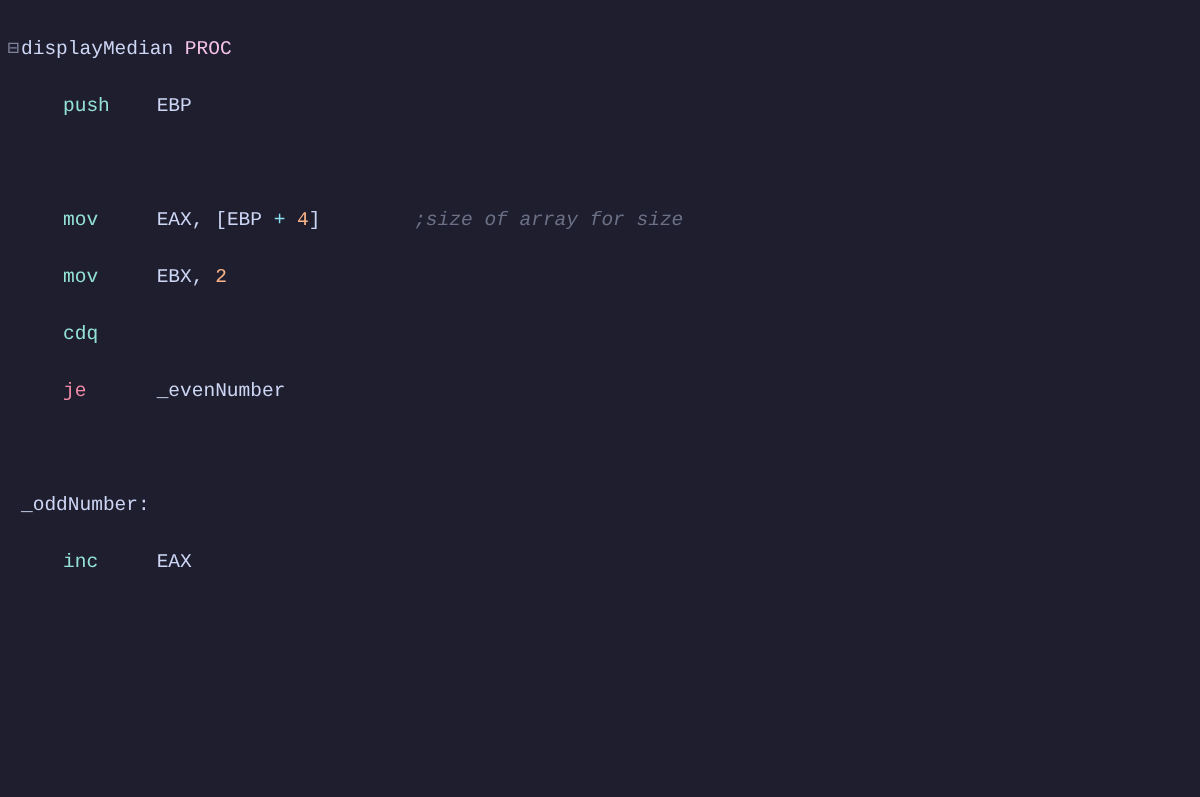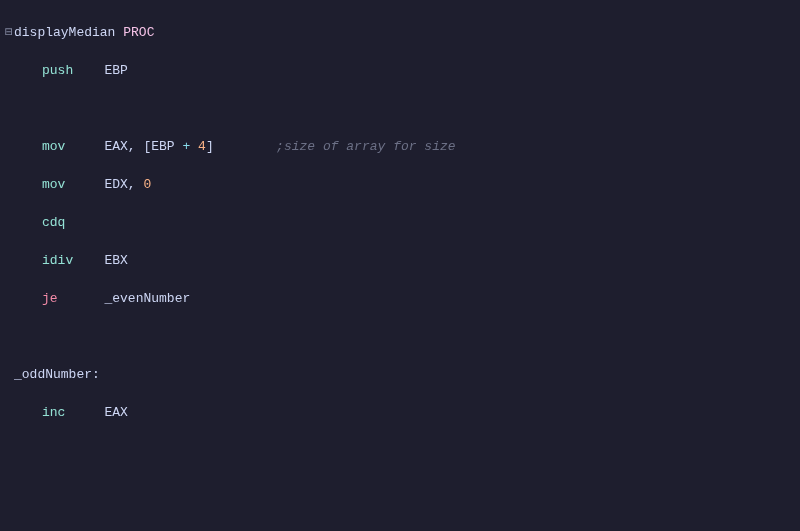--- a/index.html
+++ b/index.html
@@ -45,23 +45,22 @@
   .op { color: #89dceb; }
 </style>
 </head>
 <body>
 
 <div class="editor">
 <span class="line first"><span class="fold">⊟</span><span class="label">displayMedian</span> <span class="proc">PROC</span></span>
 <span class="line indent1"><span class="mnem-teal">push</span>    <span class="reg">EBP</span></span>
 <span class="line"> </span>
 <span class="line indent1"><span class="mnem-teal">mov</span>     <span class="reg">EAX</span><span class="punct">, </span><span class="punct">[</span><span class="reg">EBP</span><span class="op"> + </span><span class="num">4</span><span class="punct">]</span>        <span class="comment">;size of array for size</span></span>
-<span class="line indent1"><span class="mnem-teal">mov</span>     <span class="reg">EDX</span><span class="punct">, </span><span class="num">0</span></span>
+<span class="line indent1"><span class="mnem-teal">mov</span>     <span class="reg">EBX</span><span class="punct">, </span><span class="num">2</span></span>
 <span class="line indent1"><span class="mnem-teal">cdq</span></span>
-<span class="line indent1"><span class="mnem-teal">idiv</span>    <span class="reg">EBX</span></span>
 <span class="line indent1"><span class="mnem-red">je</span>      <span class="target">_evenNumber</span></span>
 <span class="line"> </span>
 <span class="line label-line"><span class="label">_oddNumber</span><span class="punct">:</span></span>
 <span class="line indent1"><span class="mnem-teal">inc</span>     <span class="reg">EAX</span></span>
 
 
 
 
 
 

